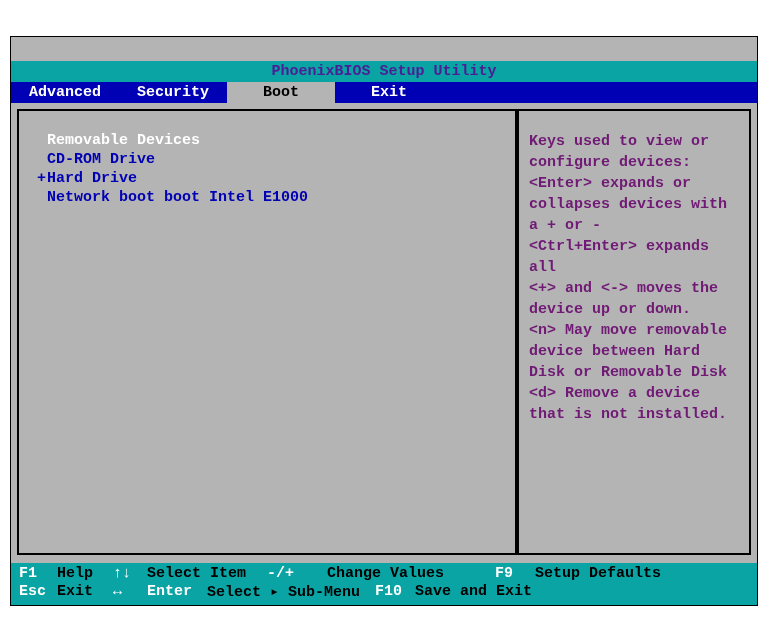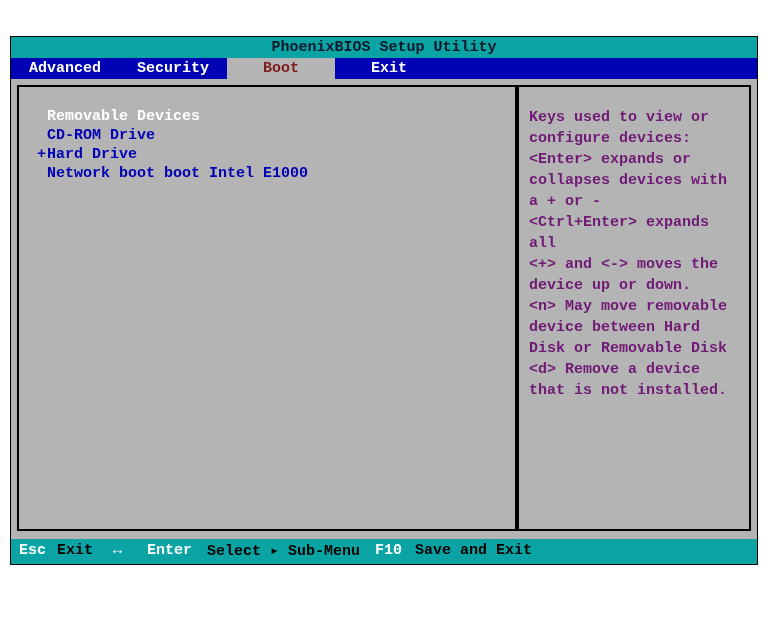--- a/index.html
+++ b/index.html
@@ -12,39 +12,40 @@
     height: 640px;
     overflow: hidden;
   }
   .bios {
     margin: 36px 10px 0 10px;
     background: #b4b4b4;
     border: 1px solid #000;
   }
   .title-bar {
     background: #0aa4a4;
-    color: #0f172a;
+    color: #4c1d95;
     text-align: center;
     padding: 2px 0;
+    margin-top: 24px;
   }
   .menu-bar {
     background: #0000b4;
     display: flex;
     padding: 0;
   }
   .menu-item {
     color: #fff;
     padding: 2px 0;
     width: 108px;
     text-align: center;
     cursor: pointer;
   }
   .menu-item.active {
     background: #b4b4b4;
-    color: #7f1d1d;
+    color: #000000;
   }
   .content {
     display: flex;
     padding: 6px 6px 8px 6px;
     min-height: 460px;
   }
   .panel {
     border: 2px solid #000;
     background: #b4b4b4;
   }
@@ -120,20 +121,30 @@
         <div class="boot-item"><span class="marker">+</span><span>Hard Drive</span></div>
         <div class="boot-item"><span class="marker"> </span><span>Network boot boot Intel E1000</span></div>
       </div>
     <div class="panel help-panel">
       <div class="help-body" id="help-body">Keys used to view or configure devices:<br>&lt;Enter&gt; expands or collapses devices with a + or -<br>&lt;Ctrl+Enter&gt; expands all<br>&lt;+&gt; and &lt;-&gt; moves the device up or down.<br>&lt;n&gt; May move removable device between Hard Disk or Removable Disk<br>&lt;d&gt; Remove a device that is not installed.</div>
     </div>
   </div>
 
   <div class="footer">
     <div class="footer-row">
+      <span class="fk">F1</span>
+      <span class="fl">Help</span>
+      <span class="fs">↑↓</span>
+      <span class="fa">Select Item</span>
+      <span class="fk2">-/+</span>
+      <span class="fa2">Change Values</span>
+      <span class="fk3">F9</span>
+      <span class="fa3">Setup Defaults</span>
+    </div>
+    <div class="footer-row">
       <span class="fk">Esc</span>
       <span class="fl">Exit</span>
       <span class="fs">↔</span>
       <span class="fk2">Enter</span>
       <span class="fa2">Select ▸ Sub-Menu</span>
       <span class="fk3">F10</span>
       <span class="fa3">Save and Exit</span>
     </div>
   </div>
 </div>

